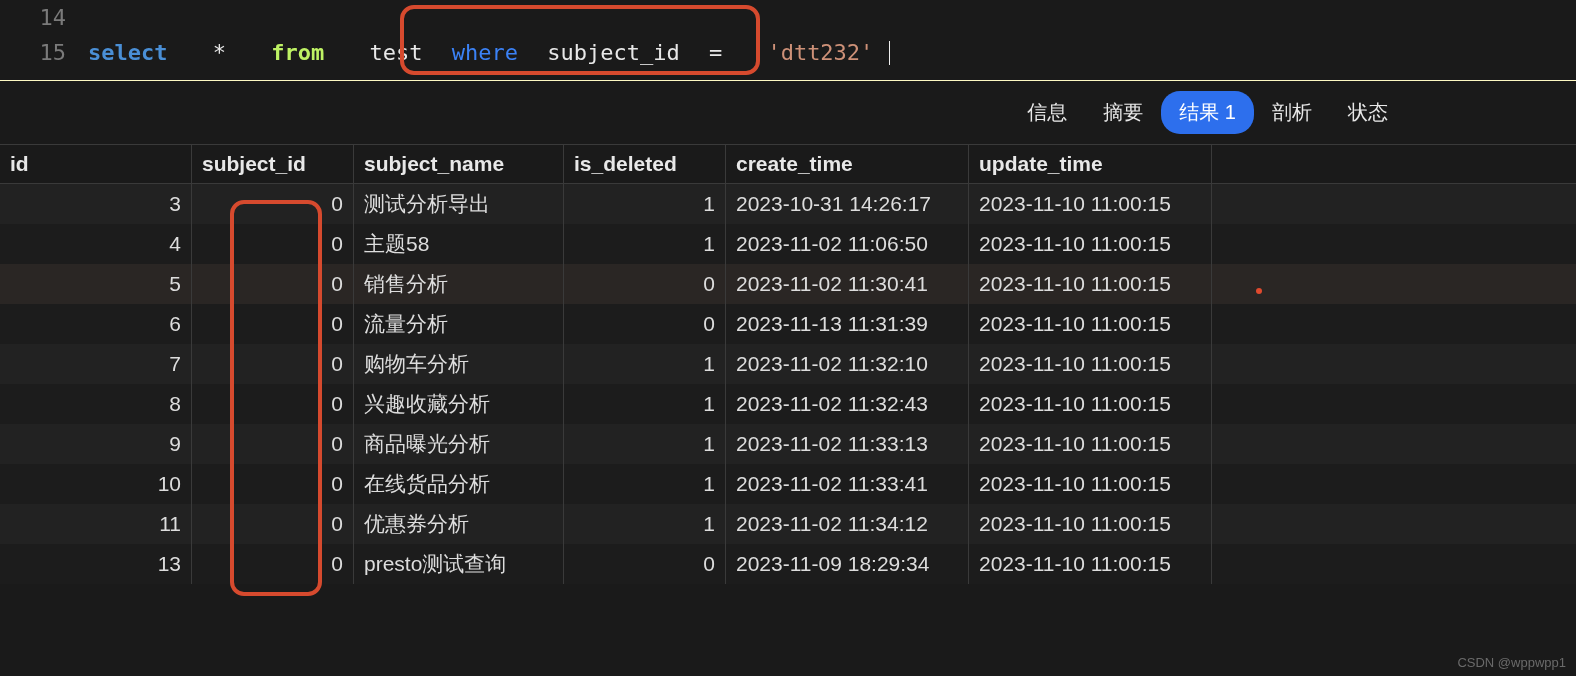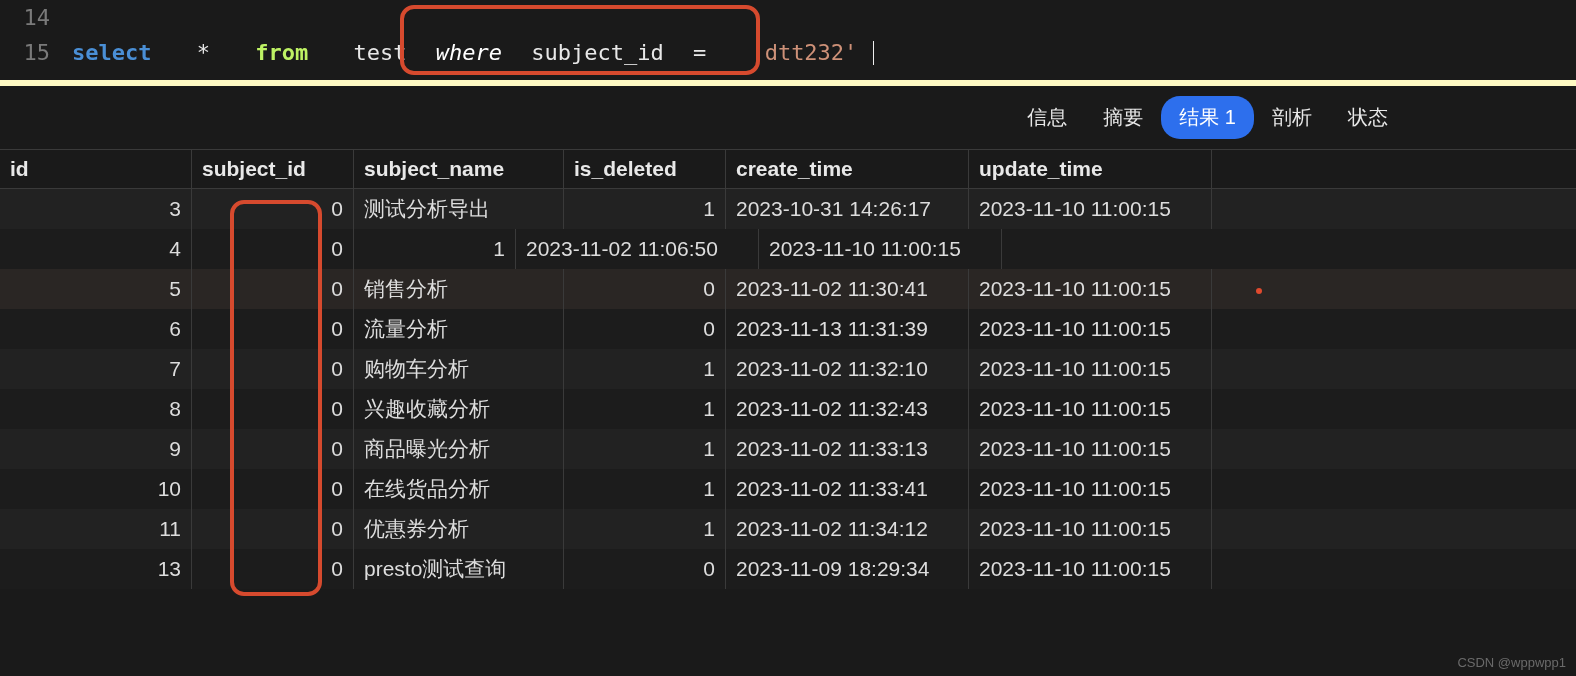--- a/index.html
+++ b/index.html
@@ -1,29 +1,29 @@
 <!DOCTYPE html>
 <html><head>
 <meta charset="utf-8">
 <style>
 * { margin:0; padding:0; box-sizing:border-box; }
 html,body{width:1576px;height:676px;background:#1a1a1a;color:#ddd;font-family:-apple-system,BlinkMacSystemFont,"Segoe UI",sans-serif;overflow:hidden;}
 .editor{padding:0 0 10px 0;}
-.line{display:flex;align-items:center;height:35px;font-family:ui-monospace,Menlo,monospace;font-size:22px;}
+.line{display:flex;align-items:center;height:35px;font-family:ui-monospace,Menlo,monospace;font-size:22px;margin-left:16px;}
 .gutter{width:72px;text-align:right;padding-right:22px;color:#7a7a7a;}
 .code{flex:1;display:flex;align-items:center;gap:16px;position:relative;}
 .tok{white-space:pre;}
 .kw1{color:#4a8fd6;font-weight:600;}
 .kw2{color:#bef264;font-weight:600;text-align:right;}
-.kw3{color:#ffffff;font-style:italic;}
+.kw3{color:#3b82f6;}
 .plain{color:#e8e8e8;}
 .str{color:#ce9178;}
 .highlight-box{position:absolute;border:4px solid #d64a2e;border-radius:14px;pointer-events:none;}
 .box1{left:400px;top:5px;width:360px;height:70px;}
-.tabbar{display:flex;justify-content:flex-end;padding:10px 170px 10px 0;gap:0;border-top:6px solid #fef9c3;background:#1a1a1a;}
+.tabbar{display:flex;justify-content:flex-end;padding:10px 170px 10px 0;gap:0;border-top:1px solid #fef9c3;background:#1a1a1a;}
 .tab{padding:8px 18px;font-size:20px;color:#e8e8e8;cursor:pointer;border-radius:6px;}
 .tab.active{background:#2d6fed;color:#fff;border-radius:19px;}
 .grid{display:flex;flex-direction:column;}
 .hrow,.drow{display:flex;height:40px;align-items:center;}
 .hrow{background:#1a1a1a;border-top:1px solid #3a3a3a;border-bottom:1px solid #3a3a3a;}
 .drow:nth-child(odd){background:#222;}
 .drow:nth-child(even){background:#1c1c1c;}
 .drow:nth-child(3){background:#2a2624;}
 .cell{padding:0 10px;font-size:21px;border-right:1px solid #3a3a3a;height:100%;display:flex;align-items:center;overflow:hidden;white-space:nowrap;}
 .hrow .cell{font-weight:600;color:#e8e8e8;}
@@ -90,20 +90,21 @@
         <div class="cell c0">3</div>
         <div class="cell c1">0</div>
         <div class="cell c2">测试分析导出</div>
         <div class="cell c3">1</div>
         <div class="cell c4">2023-10-31 14:26:17</div>
         <div class="cell c5">2023-11-10 11:00:15</div>
       </div>
       <div class="drow">
         <div class="cell c0">4</div>
         <div class="cell c1">0</div>
+        <div class="cell c2">主题58</div>
         <div class="cell c3">1</div>
         <div class="cell c4">2023-11-02 11:06:50</div>
         <div class="cell c5">2023-11-10 11:00:15</div>
       </div>
       <div class="drow">
         <div class="cell c0">5</div>
         <div class="cell c1">0</div>
         <div class="cell c2">销售分析</div>
         <div class="cell c3">0</div>
         <div class="cell c4">2023-11-02 11:30:41</div>

